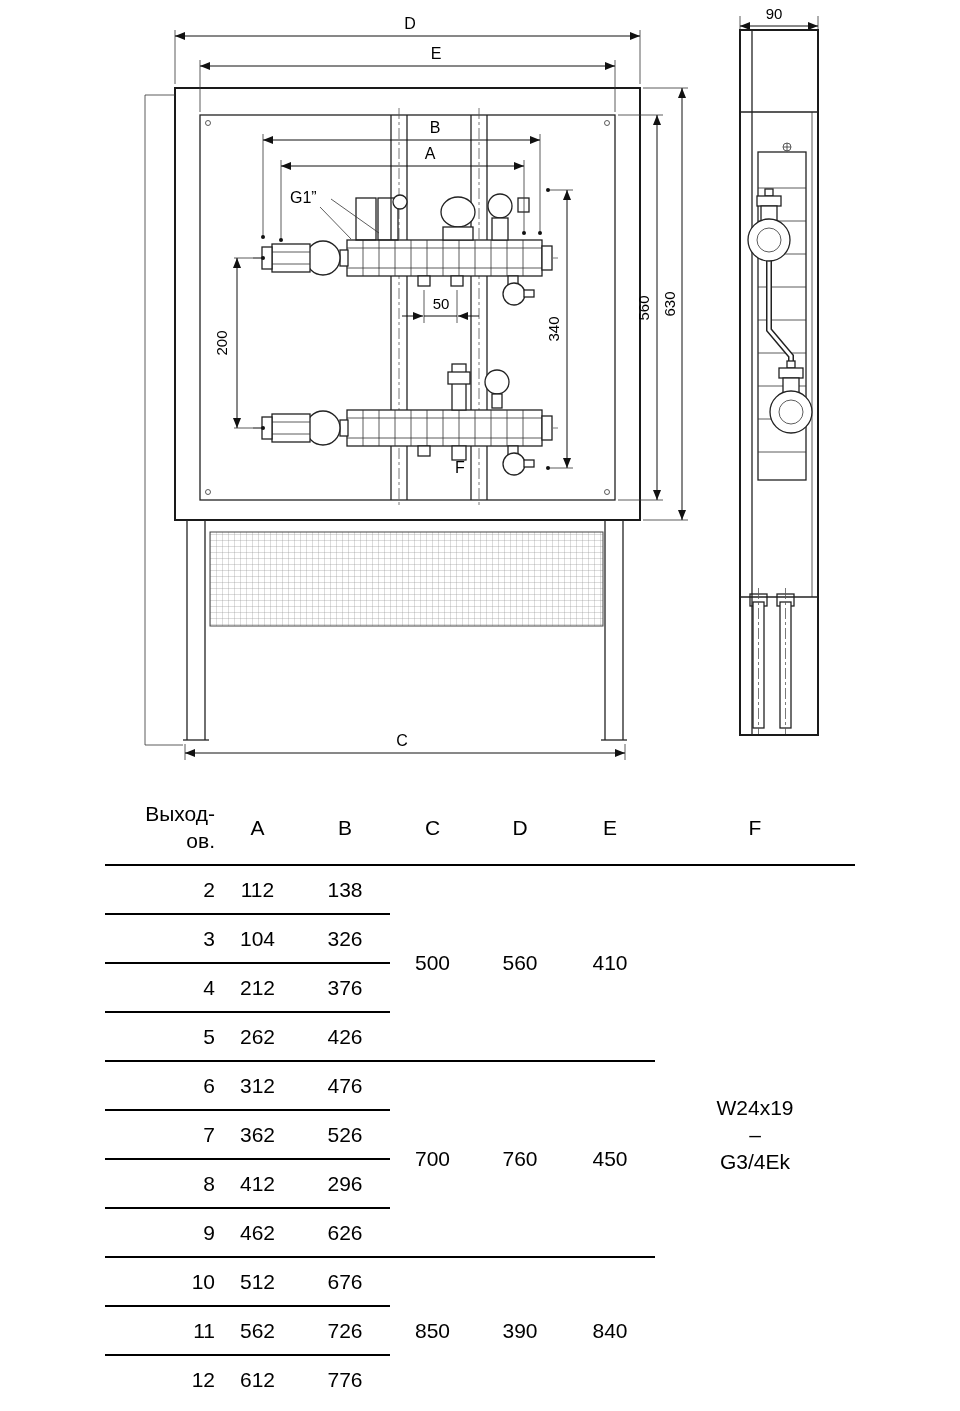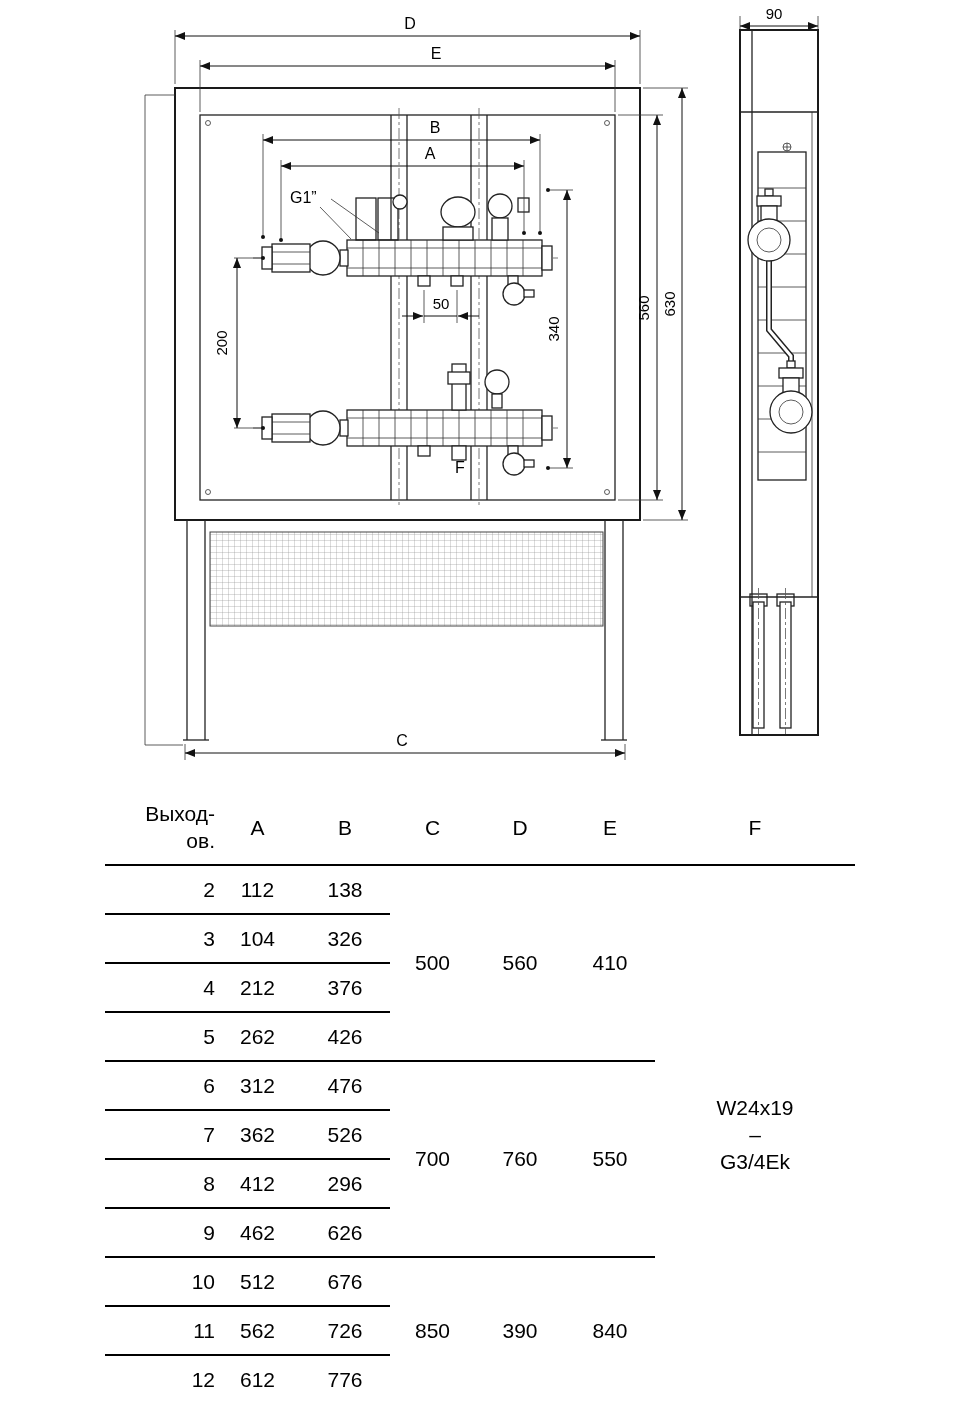--- a/index.html
+++ b/index.html
@@ -325,21 +325,21 @@
           <td class="left sep">5</td>
           <td class="sep">262</td>
           <td class="sep">426</td>
         </tr>
         <tr>
           <td class="left sep">6</td>
           <td class="sep">312</td>
           <td class="sep">476</td>
           <td rowspan="4" class="gsep">700</td>
           <td rowspan="4" class="gsep">760</td>
-          <td rowspan="4" class="gsep">550</td>
+          <td rowspan="4" class="gsep">450</td>
         </tr>
         <tr>
           <td class="left sep">7</td>
           <td class="sep">362</td>
           <td class="sep">526</td>
         </tr>
         <tr>
           <td class="left sep">8</td>
           <td class="sep">412</td>
           <td class="sep">296</td>

